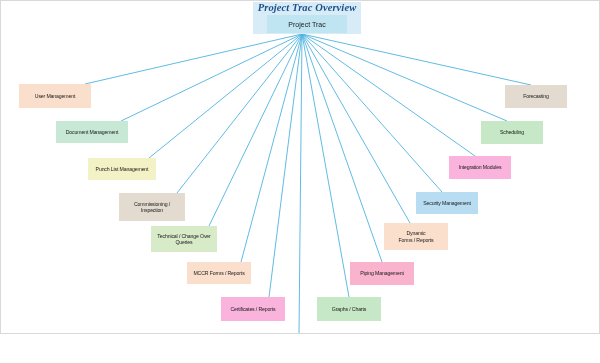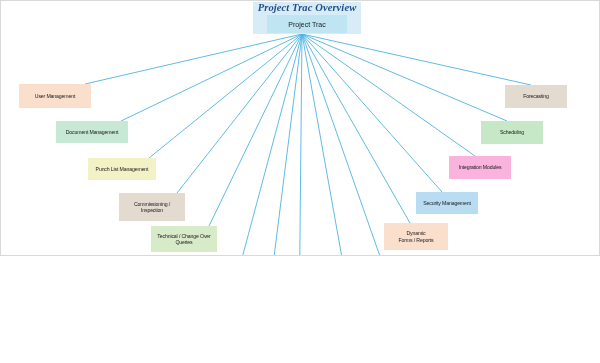--- a/index.html
+++ b/index.html
@@ -8,21 +8,21 @@
     padding: 0;
     background: #ffffff;
   }
   body {
     font-family: "Liberation Sans", sans-serif;
     -webkit-font-smoothing: antialiased;
   }
   #canvas {
     position: relative;
     width: 600px;
-    height: 256px;
+    height: 334px;
     background: #ffffff;
     border: 1px solid #d9d9d9;
     box-sizing: border-box;
     overflow: hidden;
   }
   #edges {
     position: absolute;
     left: 0;
     top: 0;
     width: 600px;

